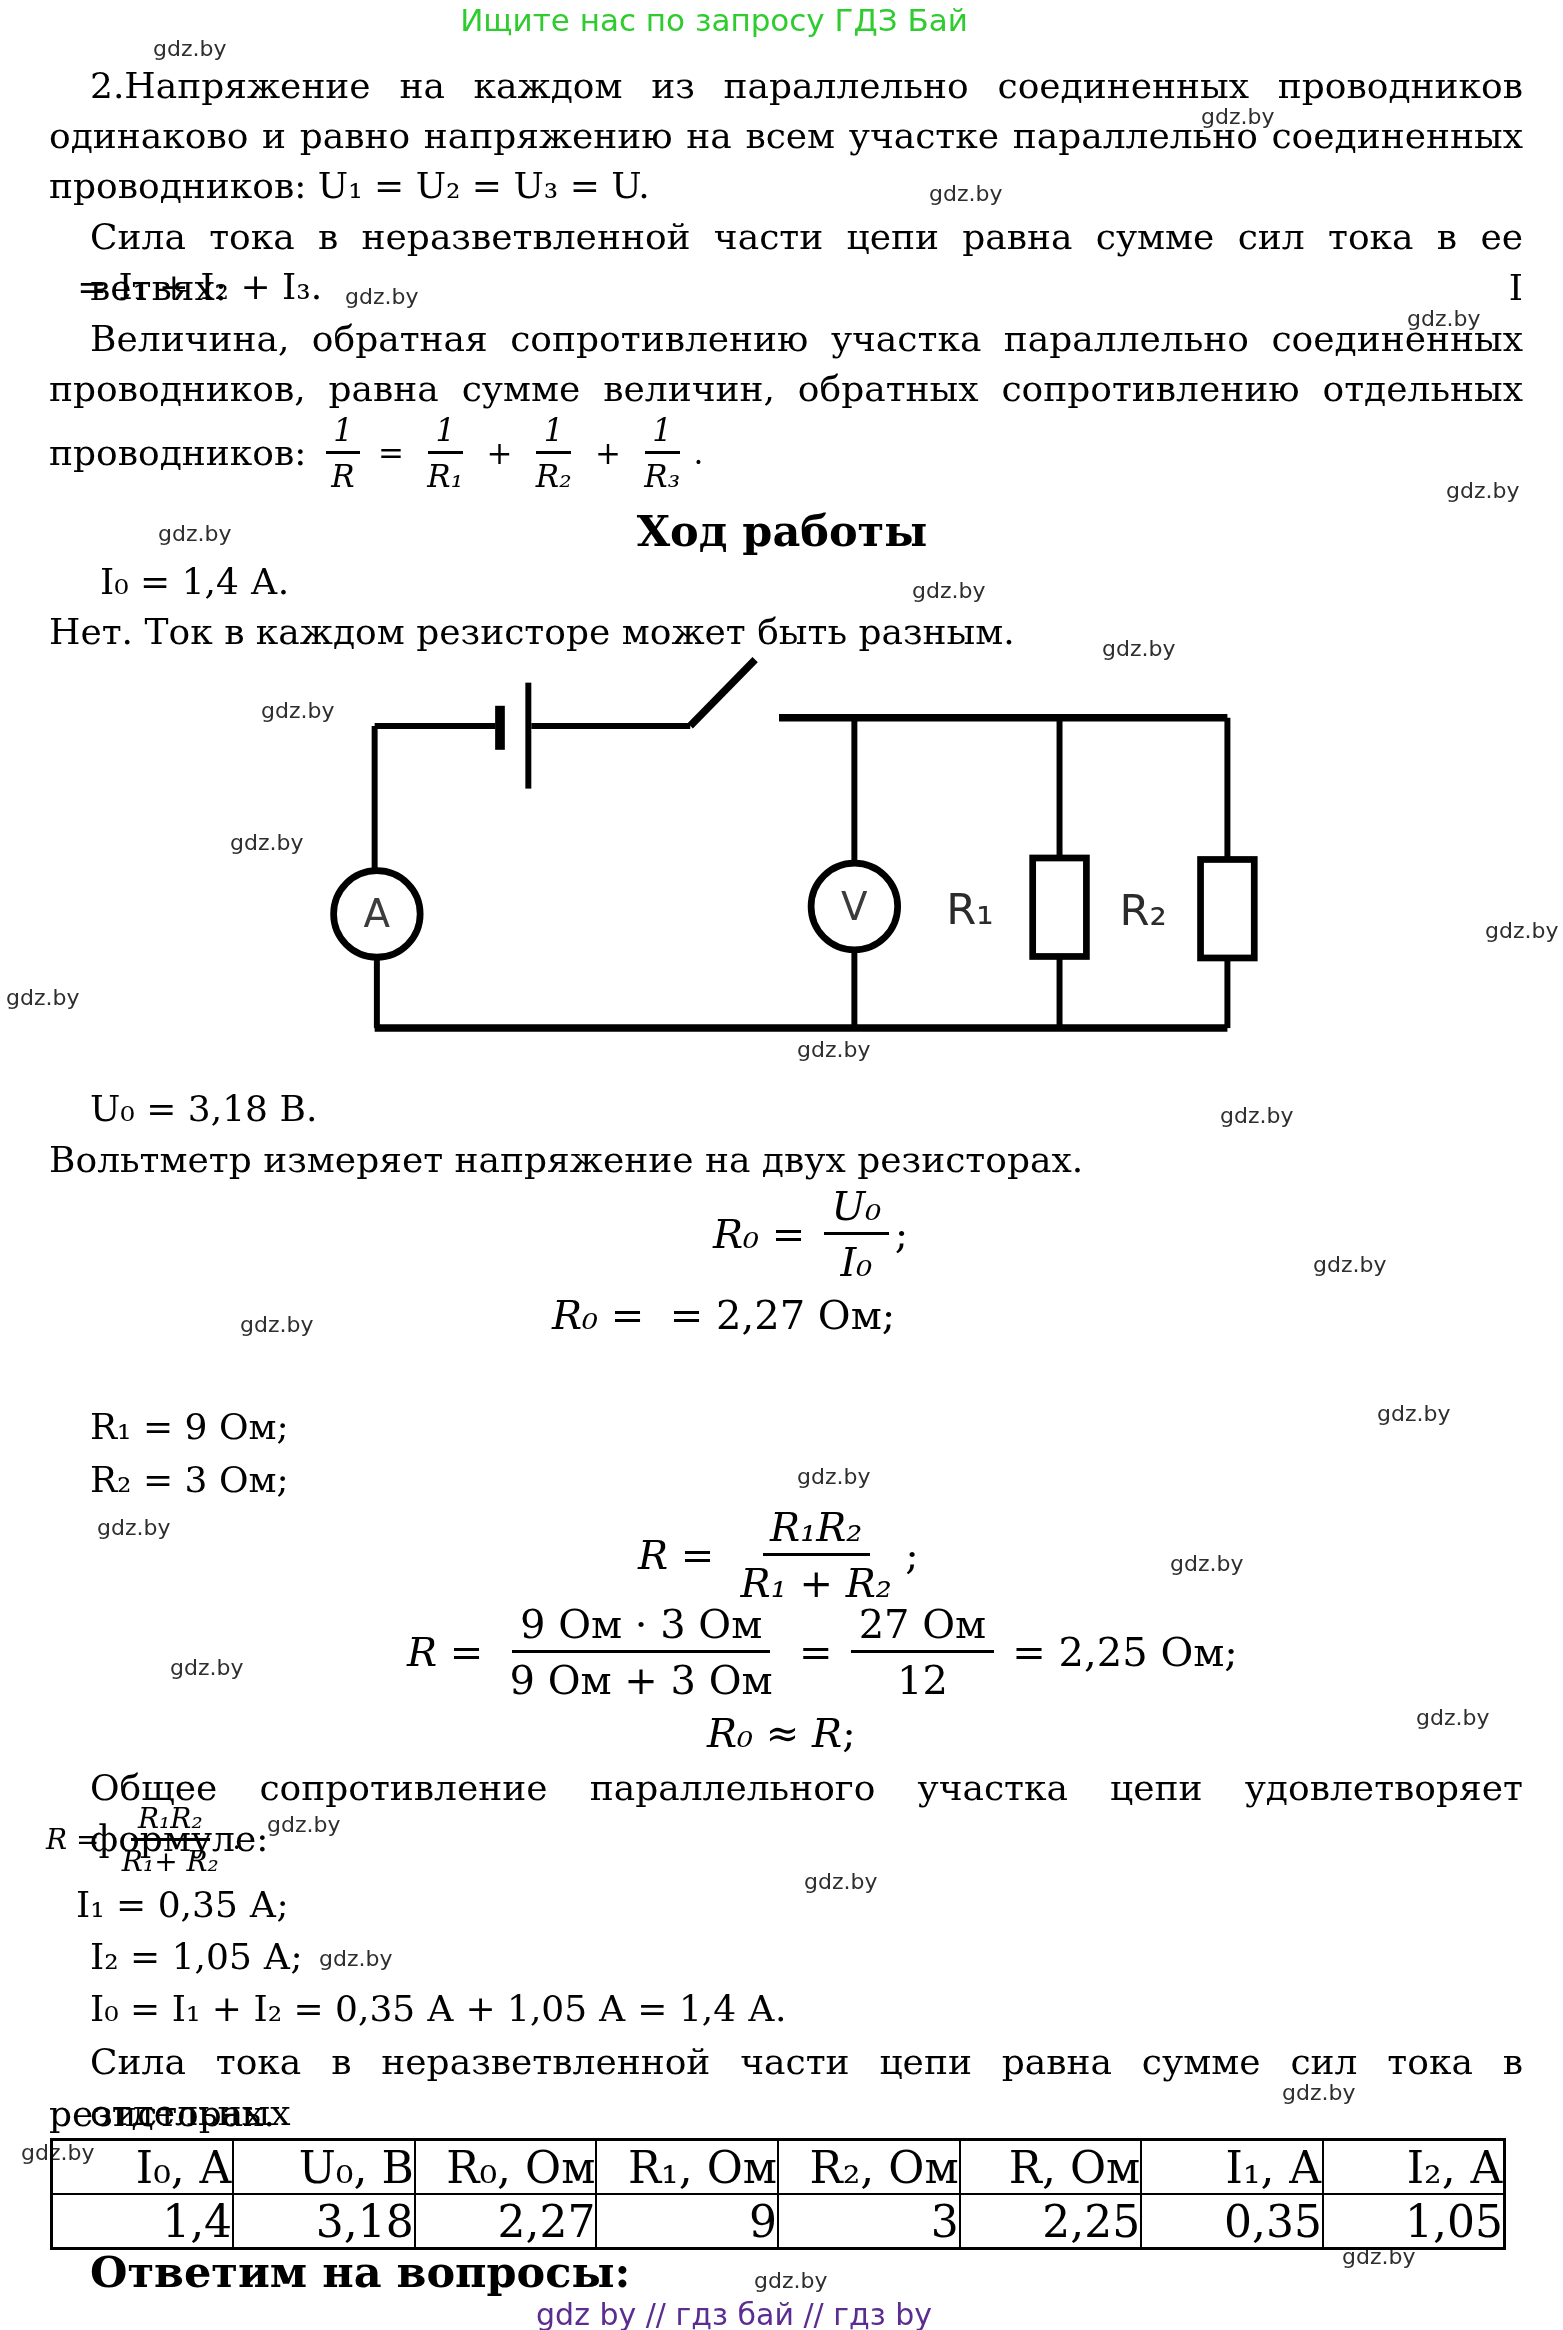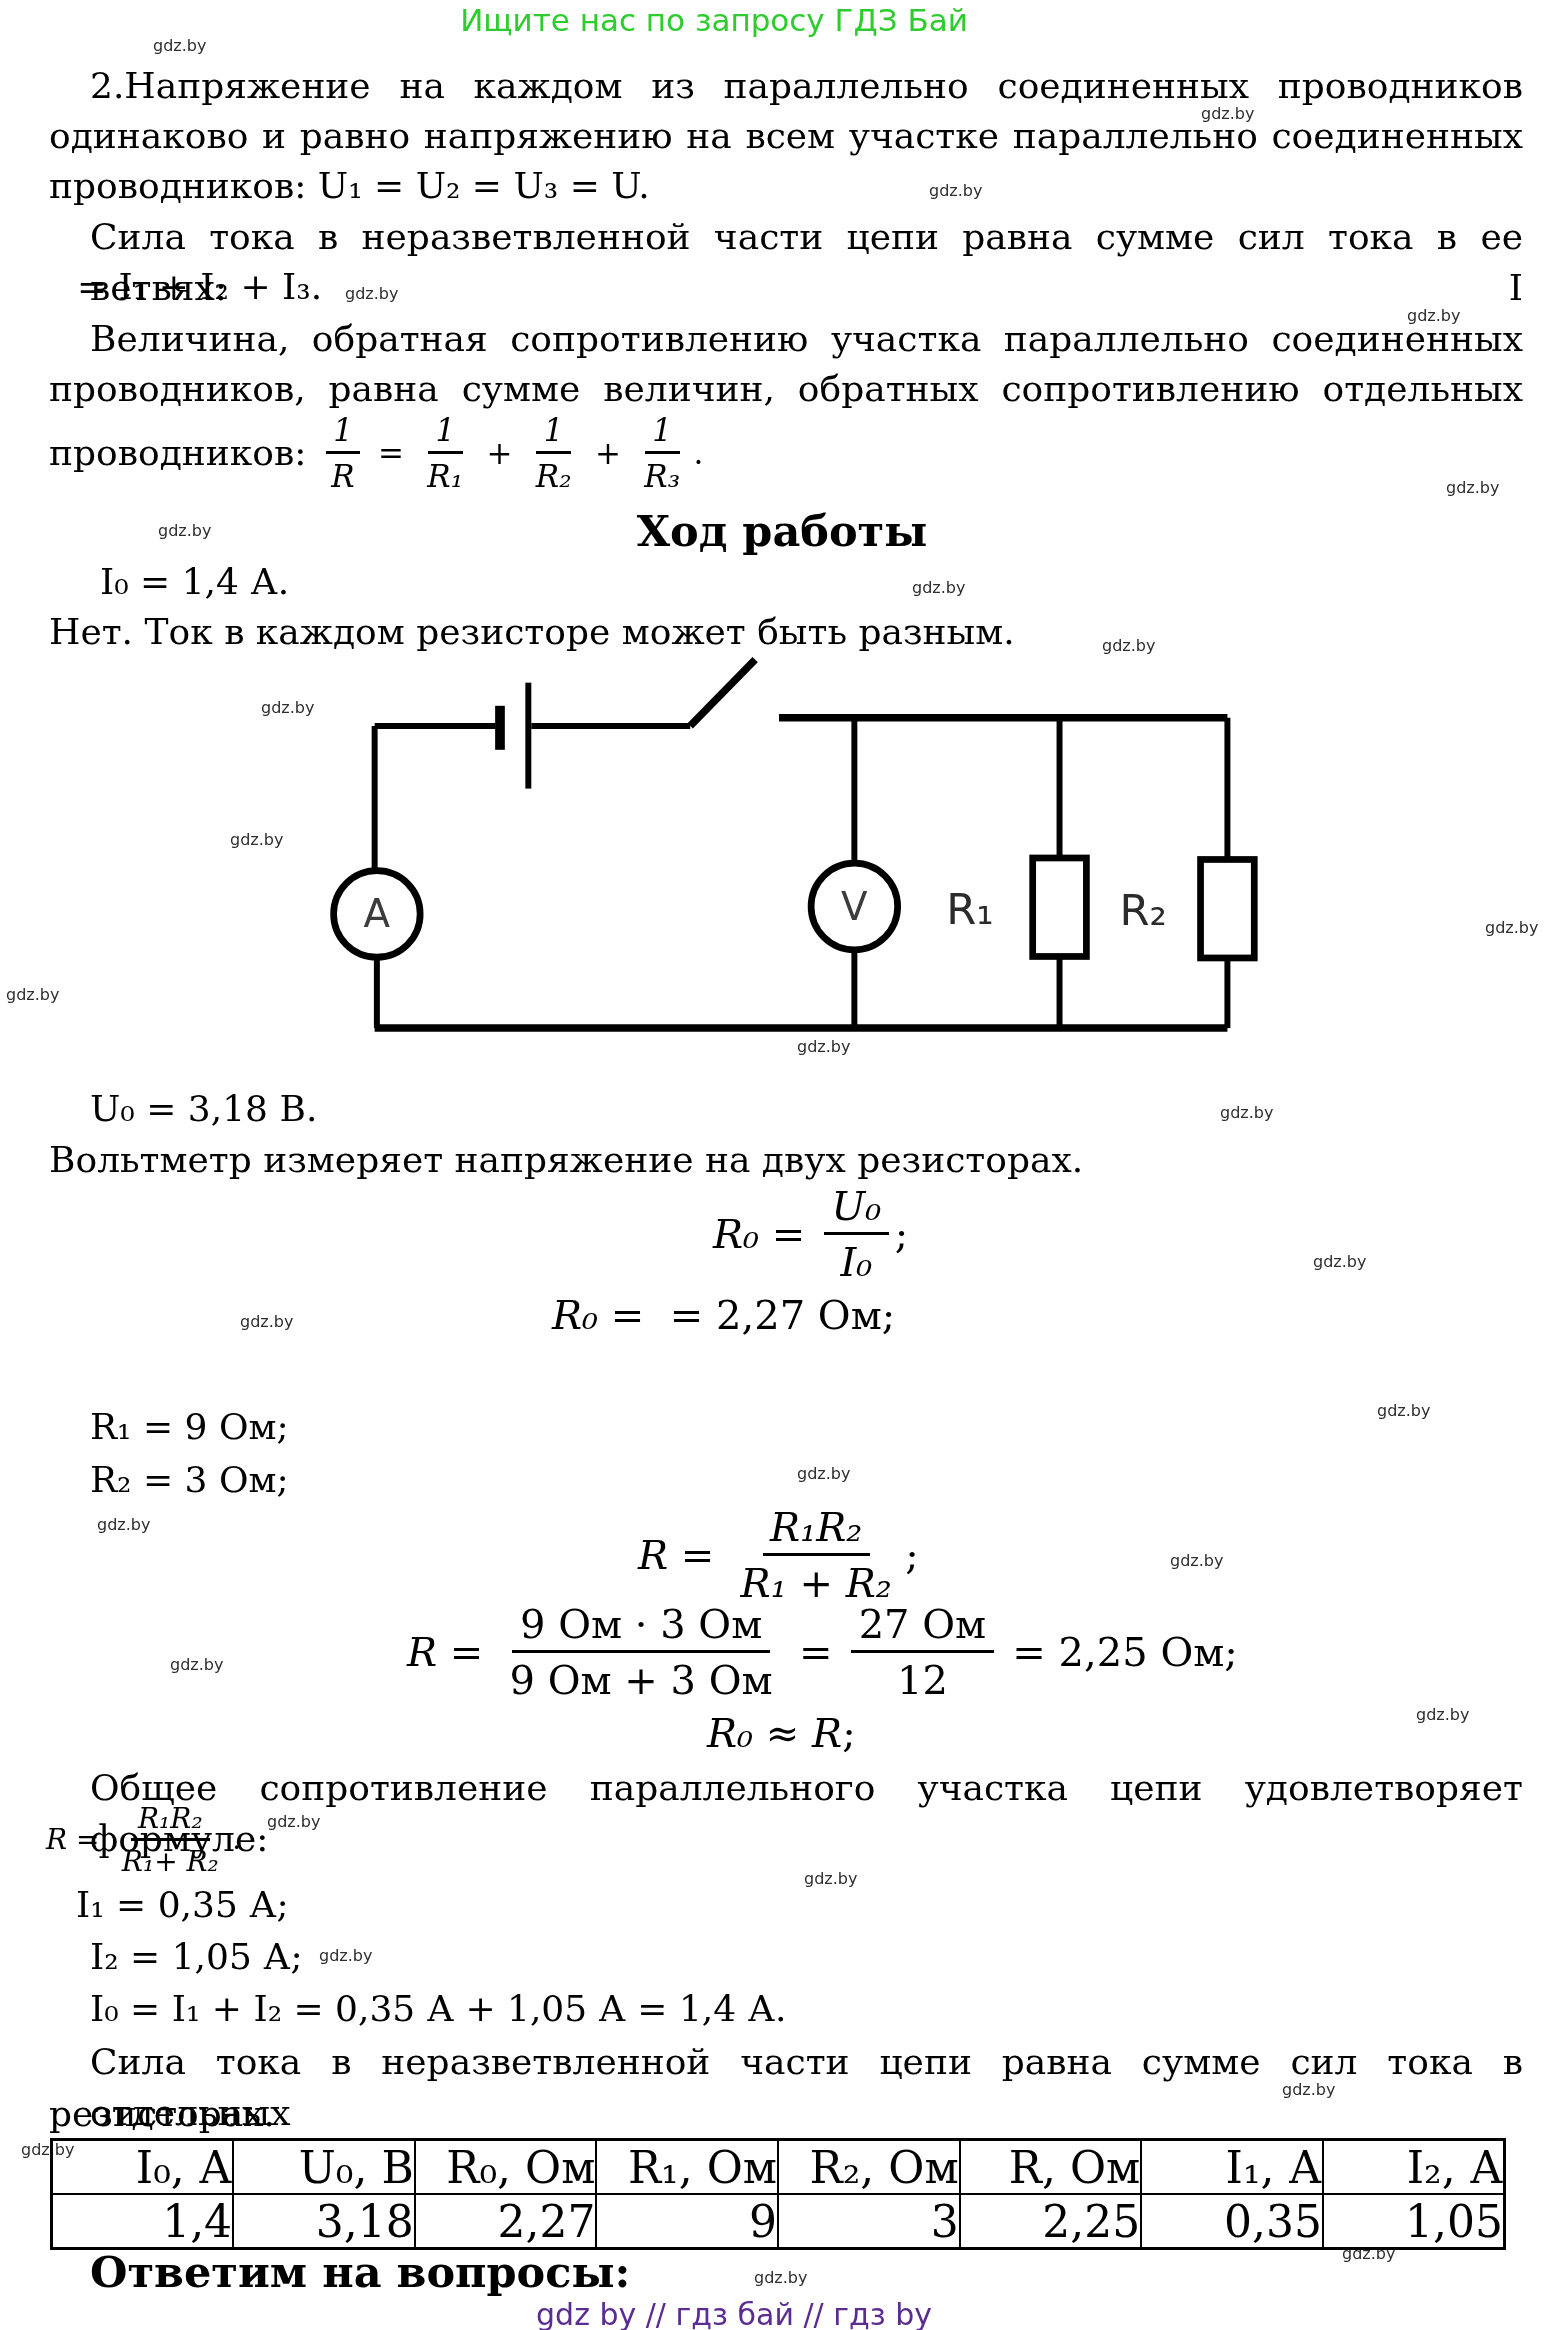--- a/index.html
+++ b/index.html
@@ -3,21 +3,21 @@
 <meta charset="utf-8">
 <style>
   html,body{margin:0;padding:0;}
   body{
     width:1564px;height:2330px;position:relative;background:#ffffff;
     font-family:"DejaVu Serif", serif;color:#000;overflow:hidden;
   }
   .line{position:absolute;font-size:36px;line-height:51px;white-space:nowrap;}
   .just{white-space:normal;text-align:justify;text-align-last:justify;word-spacing:1.5px;}
   .heading{position:absolute;font-size:43px;font-weight:bold;white-space:nowrap;}
-  .wm{position:absolute;font-family:"DejaVu Sans", sans-serif;font-size:16px;color:#2e2e2e;white-space:nowrap;}
+  .wm{position:absolute;font-family:"DejaVu Sans", sans-serif;font-size:22px;color:#2e2e2e;white-space:nowrap;}
   .green-header{
     position:absolute;left:0;top:1.5px;width:1428px;text-align:center;
     font-family:"DejaVu Sans", sans-serif;font-size:31px;
   }
   .purple-footer{
     position:absolute;left:0;top:2285px;width:1468px;text-align:center;
     font-family:"DejaVu Sans", sans-serif;font-size:30px;margin-top:12px;
   }
   .formula{display:inline-flex;align-items:center;}
   .formula.abs{position:absolute;}

